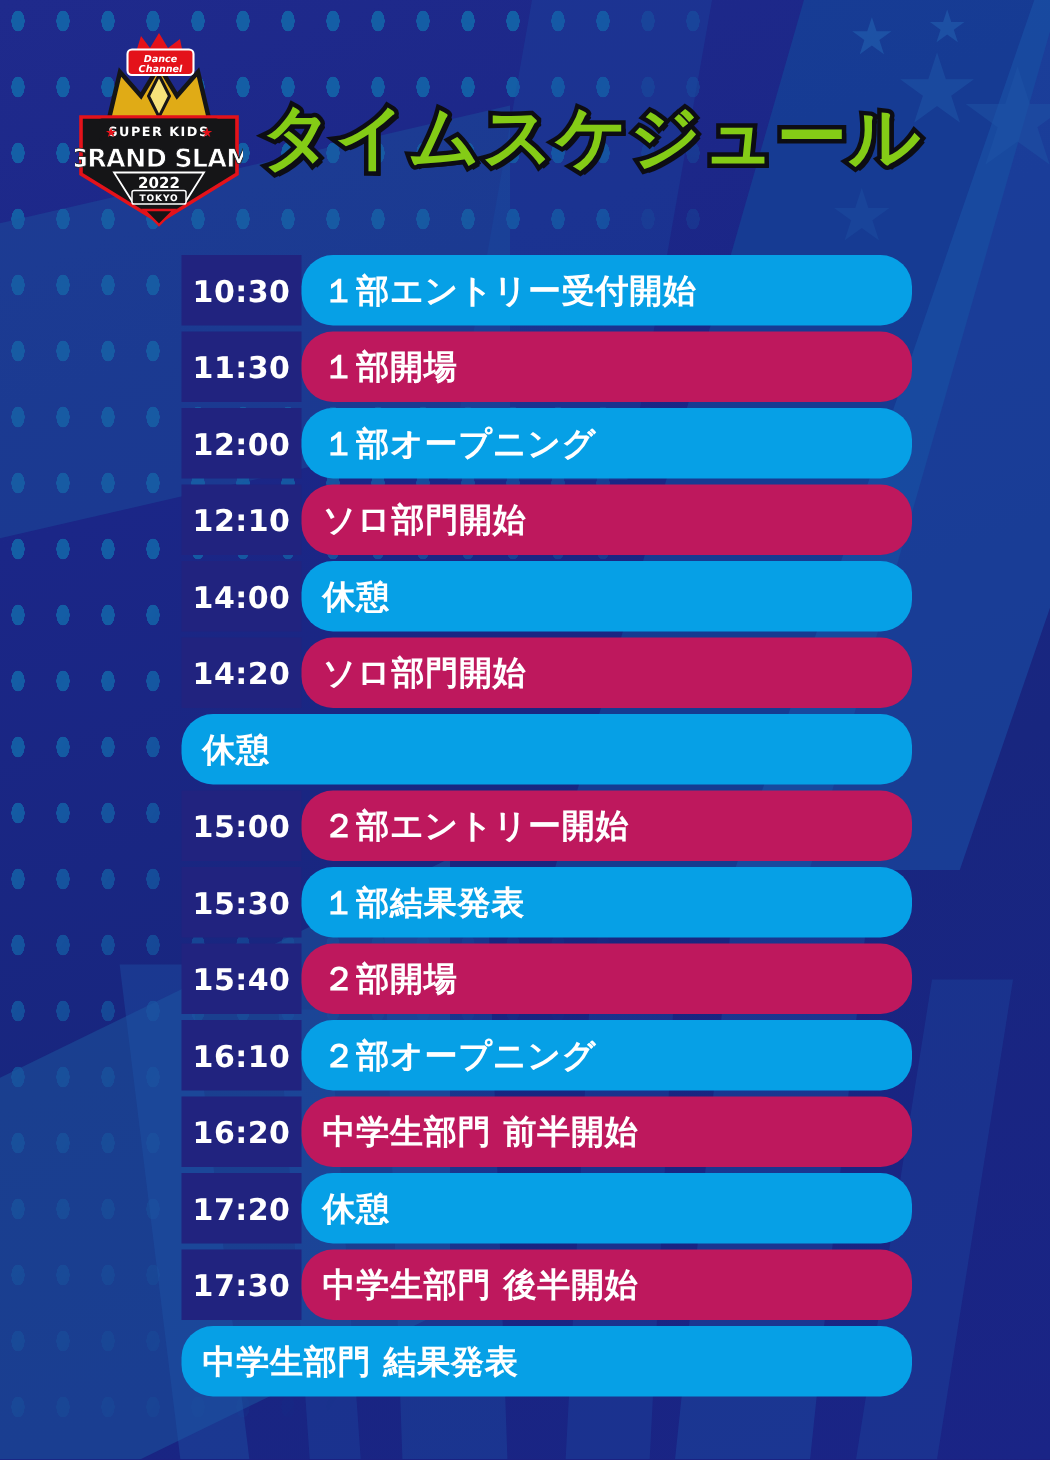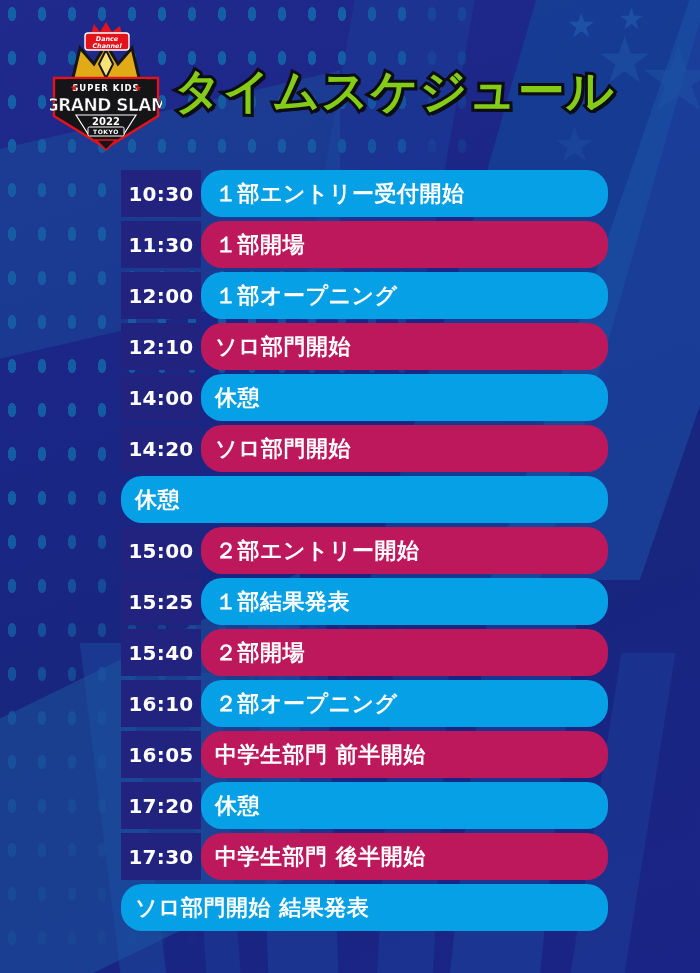--- a/index.html
+++ b/index.html
@@ -229,41 +229,41 @@
         <div class="event-cell orange">ソロ部門開始</div>
       </div>
       <div class="row">
         <div class="event-cell cyan">休憩</div>
       </div>
       <div class="row">
         <div class="time-cell">15:00</div>
         <div class="event-cell orange">２部エントリー開始</div>
       </div>
       <div class="row">
-        <div class="time-cell">15:25</div>
+        <div class="time-cell">15:30</div>
         <div class="event-cell cyan">１部結果発表</div>
       </div>
       <div class="row">
         <div class="time-cell">15:40</div>
         <div class="event-cell orange">２部開場</div>
       </div>
       <div class="row">
         <div class="time-cell">16:10</div>
         <div class="event-cell cyan">２部オープニング</div>
       </div>
       <div class="row">
-        <div class="time-cell">16:05</div>
+        <div class="time-cell">16:20</div>
         <div class="event-cell orange">中学生部門 前半開始</div>
       </div>
       <div class="row">
         <div class="time-cell">17:20</div>
         <div class="event-cell cyan">休憩</div>
       </div>
       <div class="row">
         <div class="time-cell">17:30</div>
         <div class="event-cell orange">中学生部門 後半開始</div>
       </div>
       <div class="row">
-        <div class="event-cell cyan">ソロ部門開始 結果発表</div>
+        <div class="event-cell cyan">中学生部門 結果発表</div>
       </div>
     </div>
 
 </div>
 
 </body></html>

